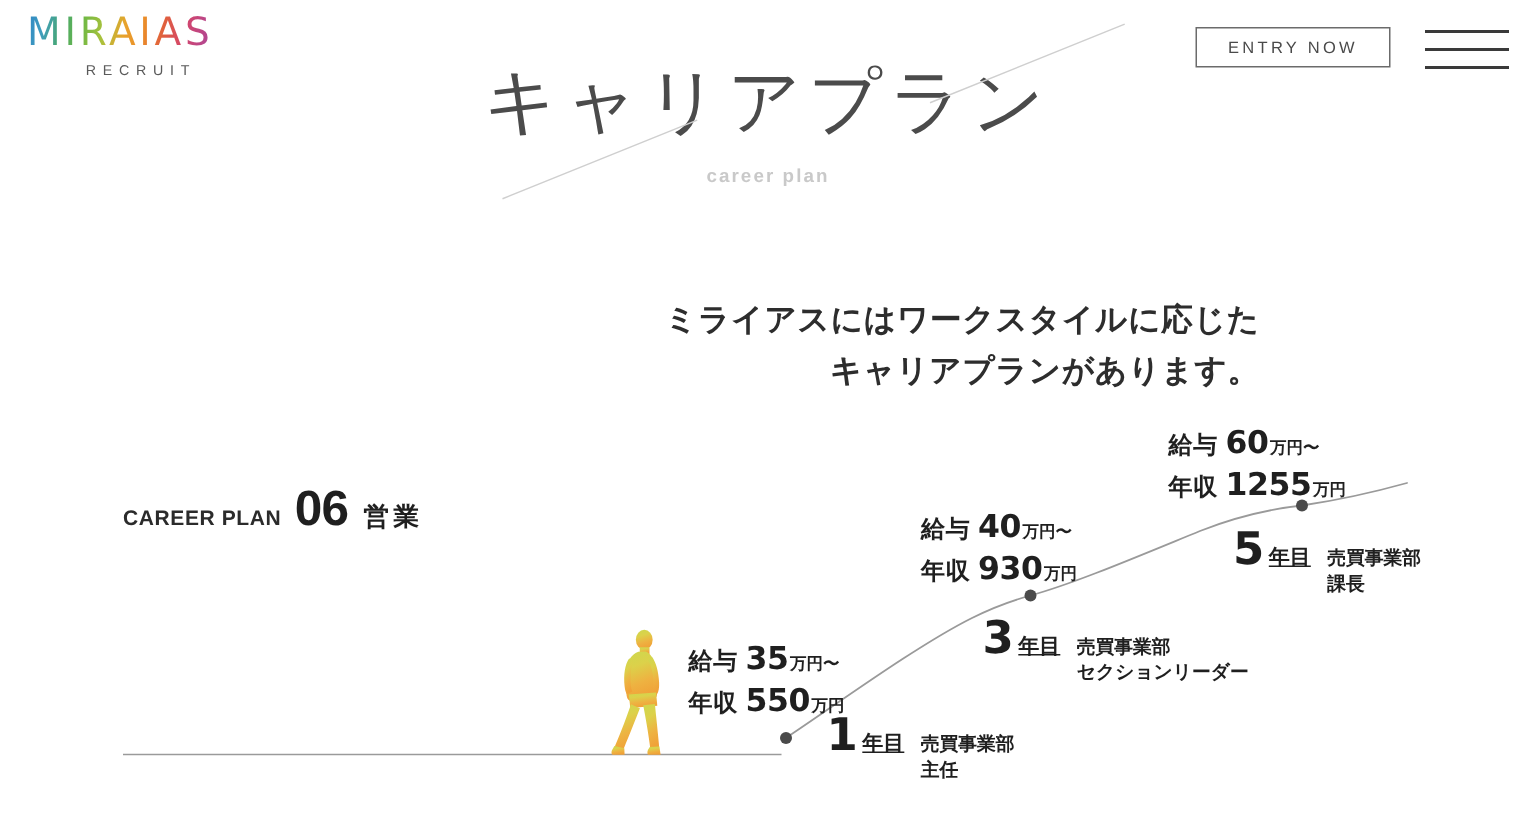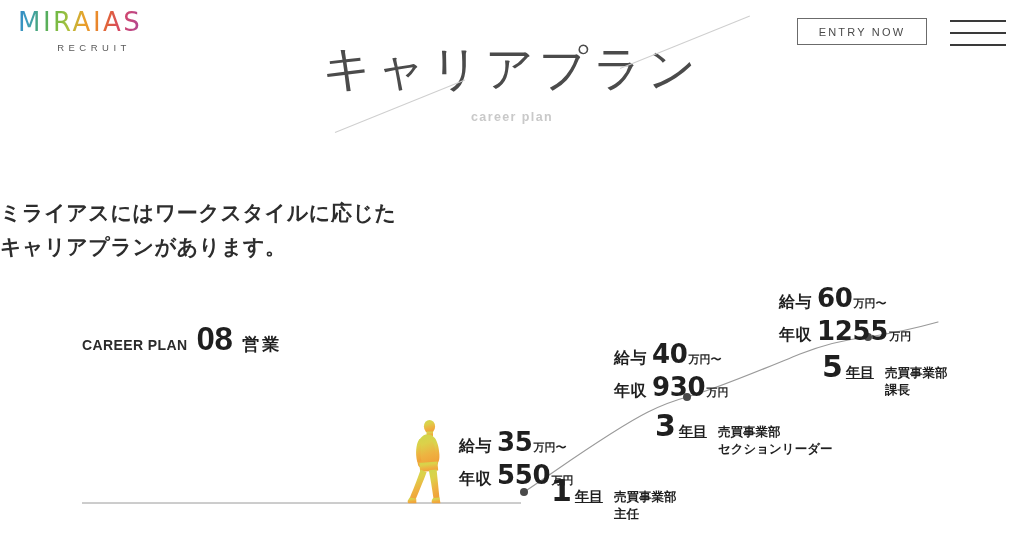--- a/index.html
+++ b/index.html
@@ -87,21 +87,21 @@
     height: 1px;
     background: #cfcfcf;
     transform-origin: left center;
   }
   .deco-line.left  { left: 335px; top: 132px; width: 140px; transform: rotate(-22deg); }
   .deco-line.right { left: 620px; top: 68px;  width: 140px; transform: rotate(-22deg); }
 
   
   .lead {
     position: absolute; left: 0; right: 0; top: 196px;
-    text-align: left;
+    text-align: right;
     font-family: "DejaVu Sans", sans-serif;
     font-size: 21px;
     font-weight: bold;
     letter-spacing: 0.6px;
     line-height: 1.62;
     color: #2d2d2d;
   }
 
   
   .plan-head { position: absolute; left: 82px; top: 322px; display: flex; align-items: baseline; }
@@ -127,21 +127,21 @@
   
   #graph { position: absolute; left: 0; top: 0; width: 1024px; height: 554px; pointer-events: none; }
 
   
   .walker { position: absolute; left: 404px; top: 419px; width: 46px; height: 86px; }
 
   
   .ms { position: absolute; }
   .ms .money { white-space: nowrap; font-family: "DejaVu Sans", sans-serif; color: #1f1f1f; }
   .ms .money .lbl   { font-size: 16px; font-weight: bold; letter-spacing: 0.5px; }
-  .ms .money .big   { font-size: 26px; font-weight: bold; letter-spacing: -0.3px; margin: 0 1px 0 5px; }
+  .ms .money .big   { font-size: 21px; font-weight: bold; letter-spacing: -0.3px; margin: 0 1px 0 5px; }
   .ms .money .unit  { font-size: 11px; font-weight: bold; }
   .ms .money.row2   { margin-top: 3px; }
   .ms-role { position: absolute; white-space: nowrap; display: flex; align-items: baseline; }
   .ms-role .yr-num  { font-family: "DejaVu Sans", sans-serif; font-size: 30px; font-weight: bold; line-height: 1; color: #1f1f1f; }
   .ms-role .yr-unit { font-family: "DejaVu Sans", sans-serif; font-size: 14px; font-weight: bold; margin-left: 3px; color: #1f1f1f; text-decoration: underline; }
   .ms-role .dept    { font-family: "DejaVu Sans", sans-serif; font-size: 12.5px; font-weight: bold;
                       line-height: 1.38; margin-left: 11px; color: #1f1f1f; }
 </style>
 </head>
 <body>
@@ -173,21 +173,21 @@
   <div class="deco-line left"></div>
   <div class="deco-line right"></div>
 
   <div class="lead">
     <div>ミライアスにはワークスタイルに応じた</div>
     <div>キャリアプランがあります。</div>
   </div>
 
   <div class="plan-head">
     <span class="kicker">CAREER PLAN</span>
-    <span class="num">08</span>
+    <span class="num">06</span>
     <span class="job">営業</span>
   </div>
 
   <svg id="graph" viewBox="0 0 1024 554" width="1024" height="554">
 
     <path id="chart-baseline" d="M82,503 L521,503" fill="none" stroke="#9a9a9a" stroke-width="1"></path>
     <path id="chart-curve" d="M524,492 C560,468 612,430 648,412 C664,404 676,400 687,397
              C716,389 756,372 800,354 C828,343 850,339 868,337
              C895,333 920,327 938,322" fill="none" stroke="#9a9a9a" stroke-width="1.2" stroke-linecap="round"></path>
     <g id="chart-points">

